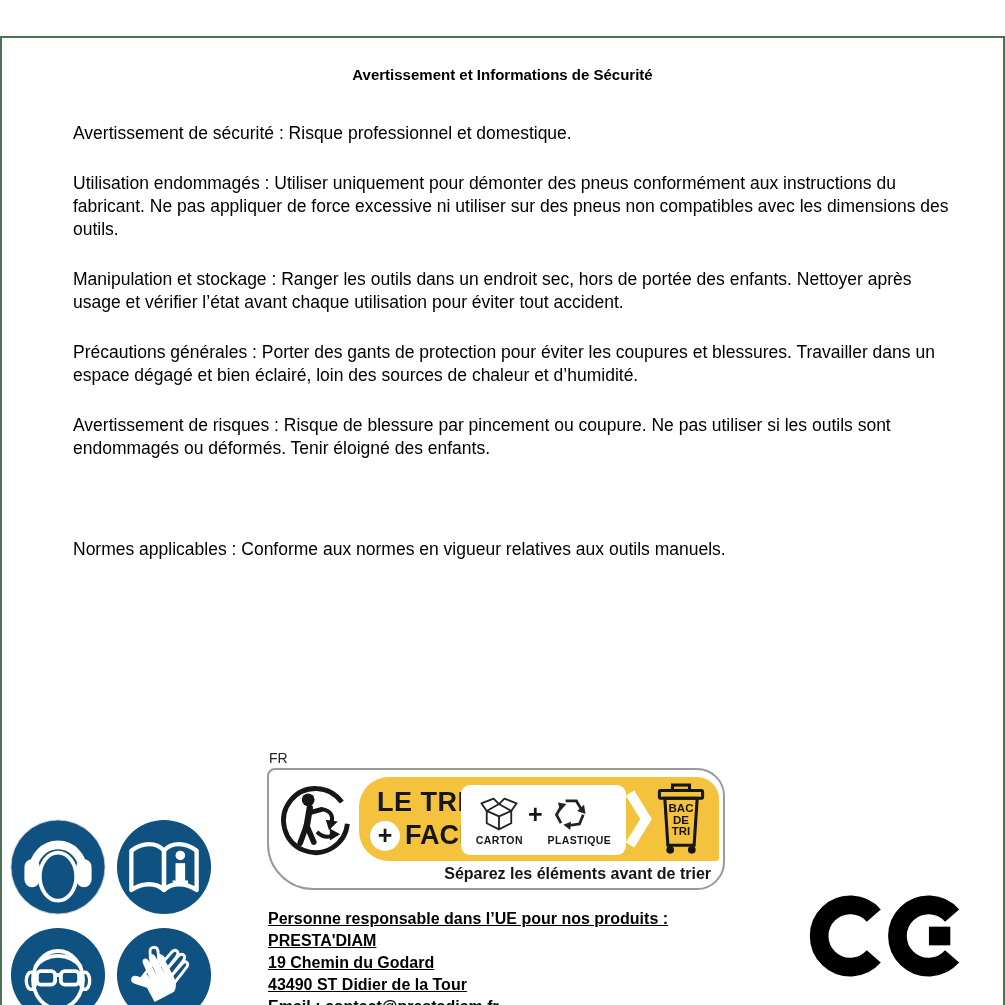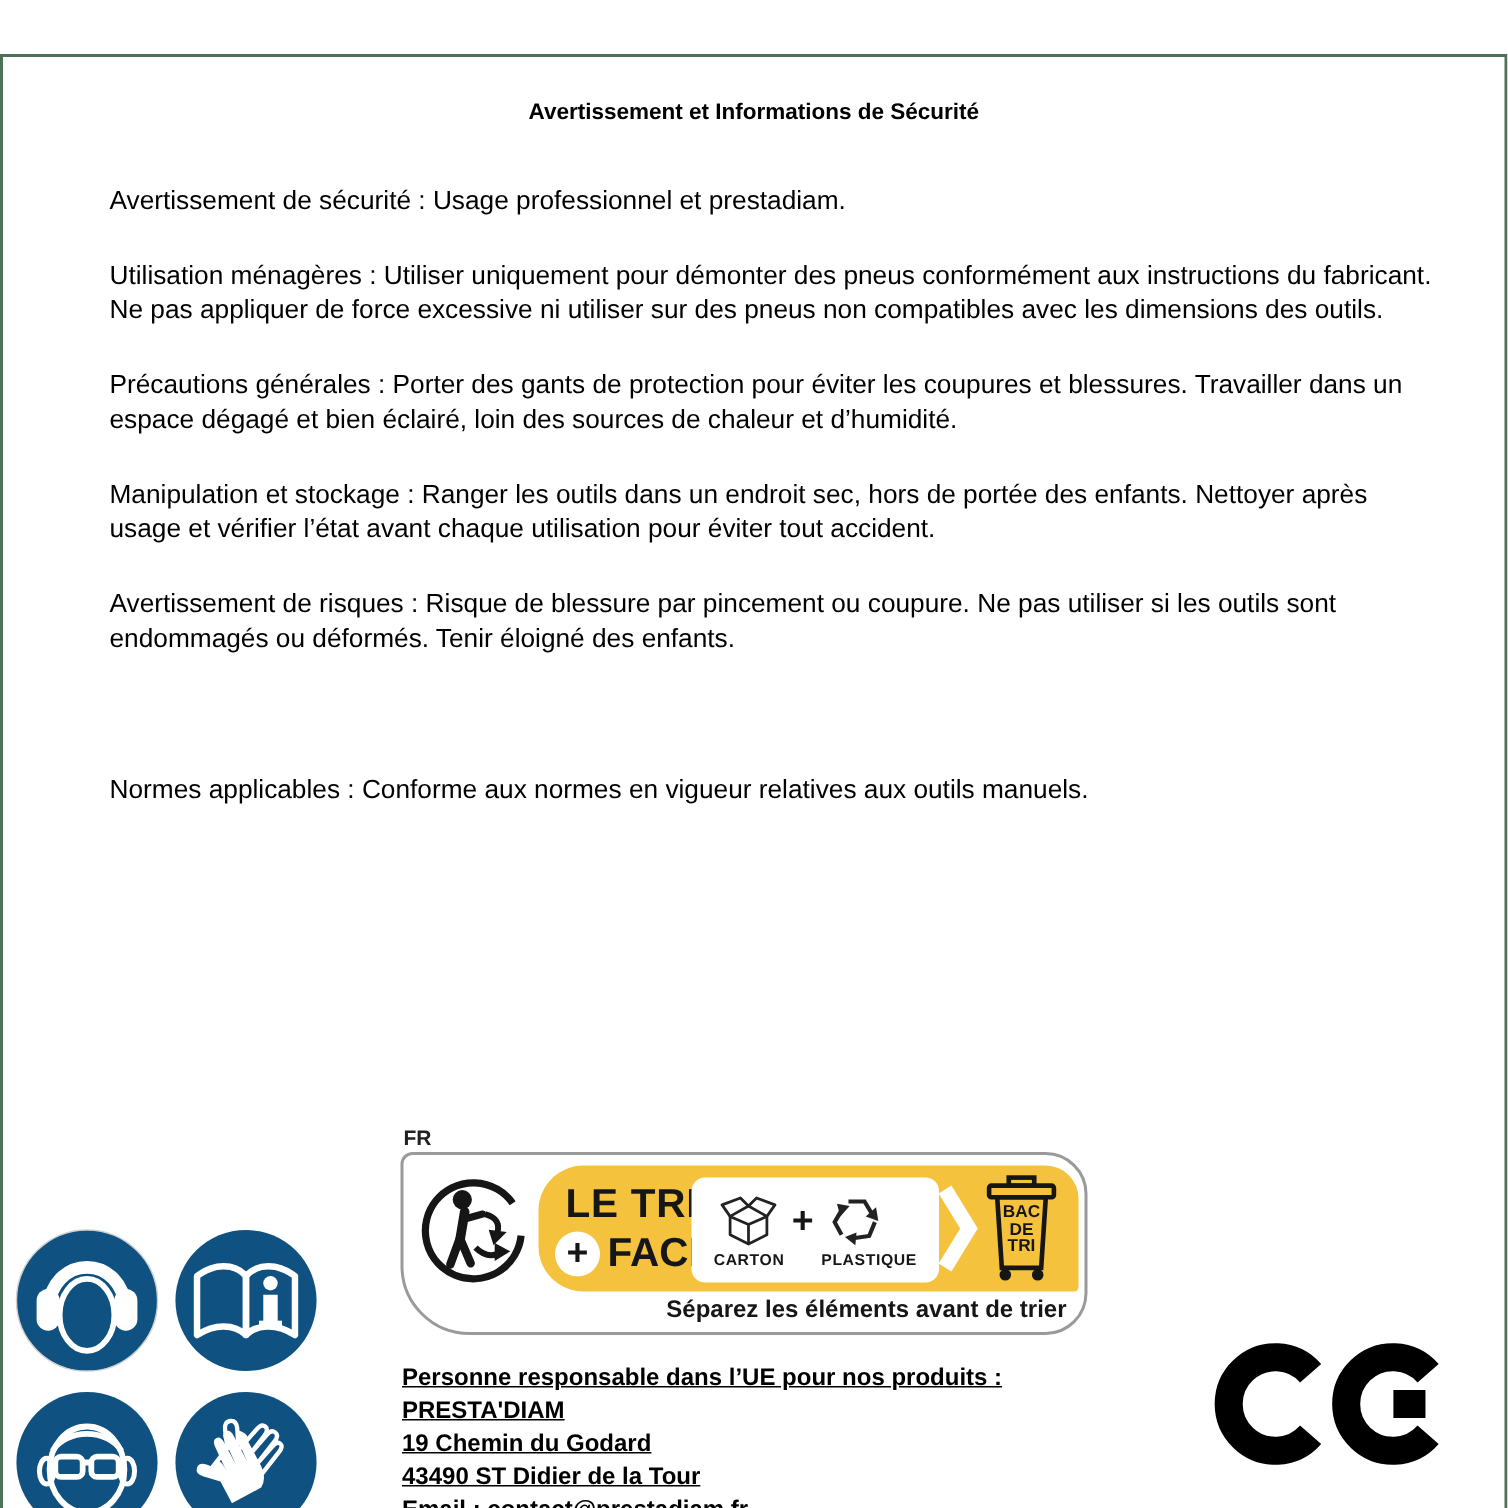--- a/index.html
+++ b/index.html
@@ -17,21 +17,21 @@
   .content p.big-gap { margin-bottom:78px; }
 
   
   .icons { position:absolute; left:8px; top:781px;
            display:grid; grid-template-columns:96px 96px; gap:12px 10px; }
   .sicon { width:96px; height:96px; }
   .sicon svg { width:100%; height:100%; display:block; }
 
   
   .triband { position:absolute; left:265px; top:712px; }
-  .fr { font-size:14px; font-weight:bold; color:#222; margin:0 0 1px 2px; line-height:17px; }
+  .fr { font-size:14px; font-weight:normal; color:#222; margin:0 0 1px 2px; line-height:17px; }
   .label-box { position:relative; width:458px; height:122px; background:#fff;
                border:2px solid #9a9a9a; border-radius:8px 28px 28px 46px; }
   .triman { position:absolute; left:8px; top:6px; width:80px; height:86px; }
   .triman svg { width:100%; height:100%; }
   .yellow-band { position:absolute; left:90px; top:7px; width:360px; height:84px;
                  background:#f4c23c; border-radius:30px 22px 3px 30px; }
   .letri { position:absolute; left:108px; top:17px; font-size:27px; font-weight:800;
            letter-spacing:0.5px; color:#161616; }
   .facile-row { position:absolute; left:101px; top:50px; display:flex; align-items:center; gap:5px; }
   .plus-circle { width:30px; height:30px; border-radius:50%; background:#fff; color:#161616;
@@ -60,24 +60,24 @@
   .ce svg { width:100%; height:100%; }
 </style>
 </head>
 <body>
 
 <div class="page">
 
   <div class="title">Avertissement et Informations de Sécurité</div>
 
   <div class="content">
-    <p>Avertissement de sécurité : Usage professionnel et prestadiam.</p>
-    <p>Utilisation ménagères : Utiliser uniquement pour démonter des pneus conformément aux instructions du fabricant. Ne pas appliquer de force excessive ni utiliser sur des pneus non compatibles avec les dimensions des outils.</p>
+    <p>Avertissement de sécurité : Risque professionnel et domestique.</p>
+    <p>Utilisation endommagés : Utiliser uniquement pour démonter des pneus conformément aux instructions du fabricant. Ne pas appliquer de force excessive ni utiliser sur des pneus non compatibles avec les dimensions des outils.</p>
+    <p>Manipulation et stockage : Ranger les outils dans un endroit sec, hors de portée des enfants. Nettoyer après usage et vérifier l’état avant chaque utilisation pour éviter tout accident.</p>
     <p>Précautions générales : Porter des gants de protection pour éviter les coupures et blessures. Travailler dans un espace dégagé et bien éclairé, loin des sources de chaleur et d’humidité.</p>
-    <p>Manipulation et stockage : Ranger les outils dans un endroit sec, hors de portée des enfants. Nettoyer après usage et vérifier l’état avant chaque utilisation pour éviter tout accident.</p>
     <p class="big-gap">Avertissement de risques : Risque de blessure par pincement ou coupure. Ne pas utiliser si les outils sont endommagés ou déformés. Tenir éloigné des enfants.</p>
     <p>Normes applicables : Conforme aux normes en vigueur relatives aux outils manuels.</p>
   </div>
 
   <div class="icons">
     <div class="sicon">
       <svg viewBox="0 0 100 100" aria-hidden="true">
         <circle cx="50" cy="50" r="49" fill="#0f5181" stroke="#cfcfcf" stroke-width="1"></circle>
         <path d="M24 54 A26 27 0 0 1 76 54" fill="none" stroke="#fff" stroke-width="9"></path>
         <ellipse cx="50" cy="60" rx="19" ry="25" fill="#0f5181" stroke="#fff" stroke-width="4"></ellipse>

